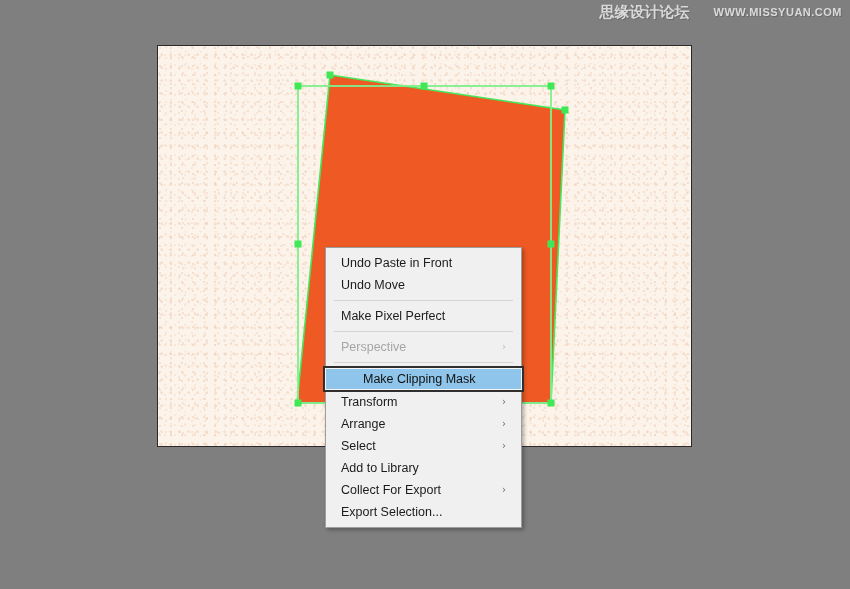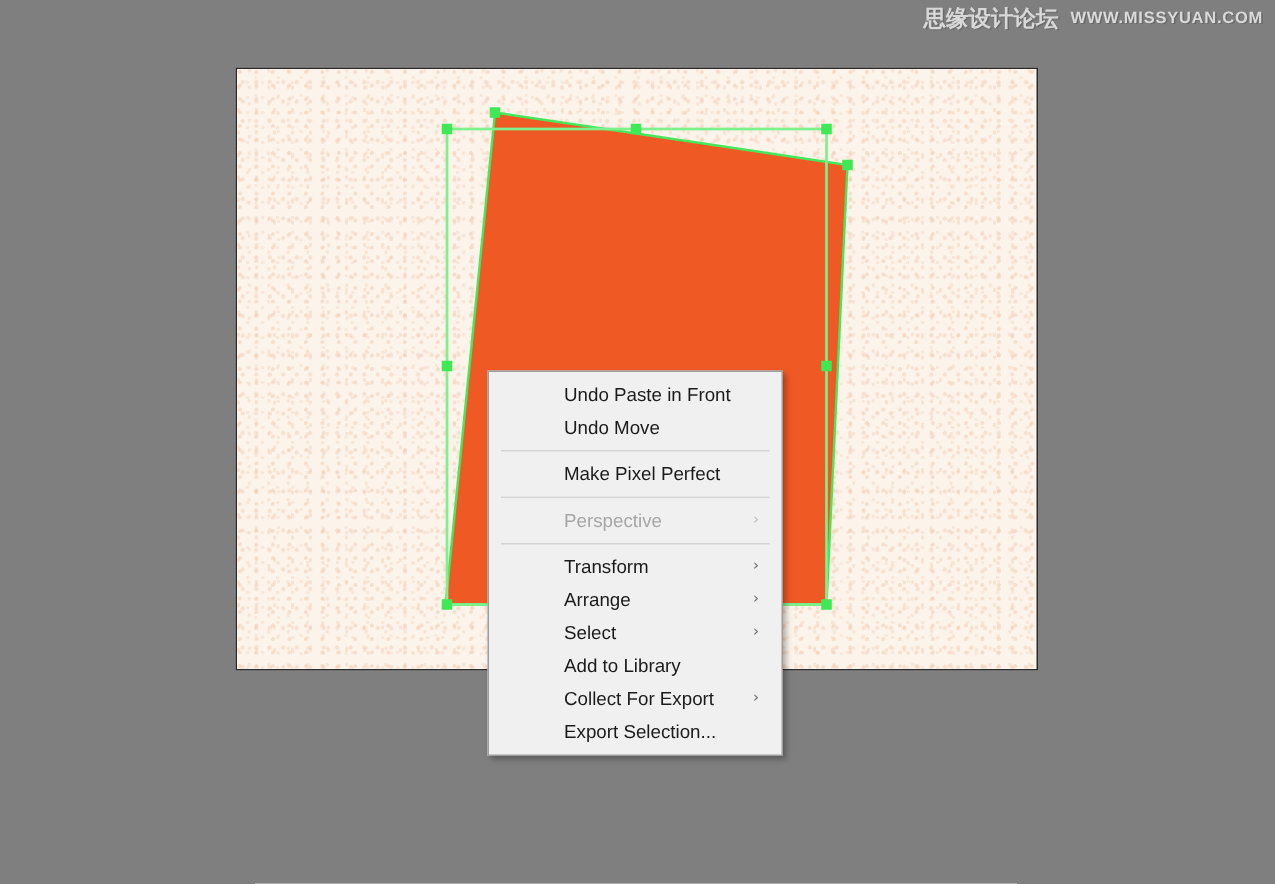--- a/index.html
+++ b/index.html
@@ -15,21 +15,21 @@
     background: #7f7f7f;
     overflow: hidden;
   }
 
   
   #watermark {
     position: absolute;
     top: 4px; right: 8px;
     display: flex;
     align-items: center;
-    gap: 8px;
+    gap: 24px;
     user-select: none;
   }
   #watermark .wm-cn {
     font-family: "DejaVu Sans", sans-serif;
     font-size: 15px;
     font-weight: bold;
     color: #d8d8d8;
     letter-spacing: 0px;
     text-shadow: 1px 1px 0 #6a6a6a;
     line-height: 17px;
@@ -80,21 +80,21 @@
     box-shadow: 2px 2px 4px rgba(0,0,0,0.30);
     padding: 4px 0 4px 0;
     font-size: 12.5px;
     color: #1b1b1b;
     z-index: 40;
   }
   .menu-item {
     position: relative;
     height: 22px;
     line-height: 22px;
-    padding: 0 22px 0 50px;
+    padding: 0 22px 0 15px;
     white-space: nowrap;
     font-size: 12.5px;
     color: #1b1b1b;
     cursor: default;
   }
   .menu-item.disabled { color: #a6a6a6; }
   .menu-item .arrow {
     position: absolute;
     right: 15px; top: 0;
     height: 22px;
@@ -168,20 +168,21 @@
   </svg>
 
   <div id="context-menu">
       <div class="menu-item"><span>Undo Paste in Front</span></div>
       <div class="menu-item"><span>Undo Move</span></div>
       <div class="menu-sep"></div>
       <div class="menu-item"><span>Make Pixel Perfect</span></div>
       <div class="menu-sep"></div>
       <div class="menu-item disabled"><span>Perspective</span><span class="arrow">›</span></div>
       <div class="menu-sep"></div>
+      <div class="menu-item highlighted"><span>Make Clipping Mask</span></div>
       <div class="menu-item"><span>Transform</span><span class="arrow">›</span></div>
       <div class="menu-item"><span>Arrange</span><span class="arrow">›</span></div>
       <div class="menu-item"><span>Select</span><span class="arrow">›</span></div>
       <div class="menu-item"><span>Add to Library</span></div>
       <div class="menu-item"><span>Collect For Export</span><span class="arrow">›</span></div>
       <div class="menu-item"><span>Export Selection...</span></div>
     </div>
 
 </div>
 

